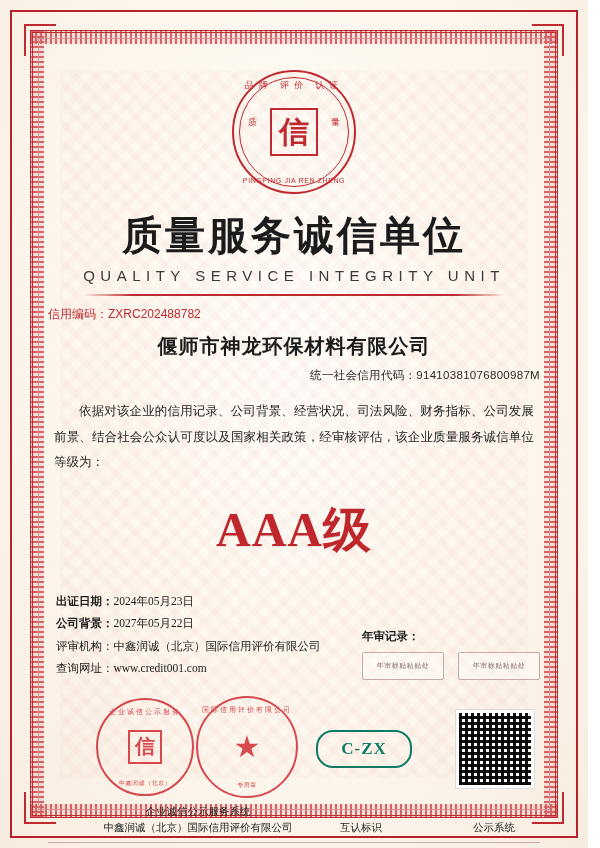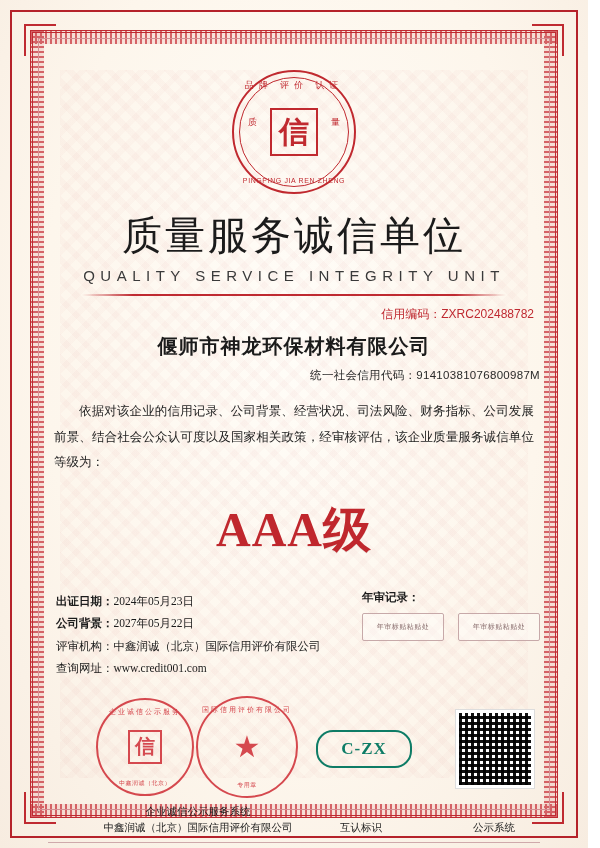--- a/index.html
+++ b/index.html
@@ -110,39 +110,39 @@
   }
   .emblem .side-l{left:16px;}
   .emblem .side-r{right:16px;}
 
   
   .title-cn{
     margin-top:14px;
     text-align:center;
     color:#1b1b1b;
     font-family:"Liberation Serif", serif;
-    font-size:40px;font-weight:normal;
+    font-size:40px;font-weight:bold;
     letter-spacing:3px;
   }
   .title-en{
     margin-top:4px;
     text-align:center;
     color:#3a3a3a;
     font-size:15px;
     letter-spacing:5.5px;
   }
   .title-rule{
     margin:10px auto 0;
     width:86%;height:2px;
     background:linear-gradient(90deg,rgba(191,42,49,0) 0%,#bf2a31 12%,#bf2a31 88%,rgba(191,42,49,0) 100%);
   }
 
   .cert-no{
     margin-top:10px;
-    text-align:right;
+    text-align:left;
     color:#bf2a31;
     font-size:12px;
     padding-right:6px;
   }
 
   .company{
     margin-top:10px;
     text-align:center;
     color:#1b1b1b;
     font-family:"Liberation Serif", serif;
@@ -174,21 +174,21 @@
     font-family:"Liberation Serif", serif;
     font-size:48px;font-weight:bold;
     letter-spacing:1px;
     text-shadow:0 1px 0 rgba(0,0,0,.08);
   }
 
   
   .info-wrap{
     margin-top:28px;
     display:flex;
-    align-items:flex-start;
+    align-items:flex-end;
   }
   .info-left{
     width:300px;
     padding-left:8px;
   }
   .info-row{
     font-size:11.5px;
     color:#1b1b1b;
     line-height:1.95;
     font-family:"Liberation Serif", serif;

